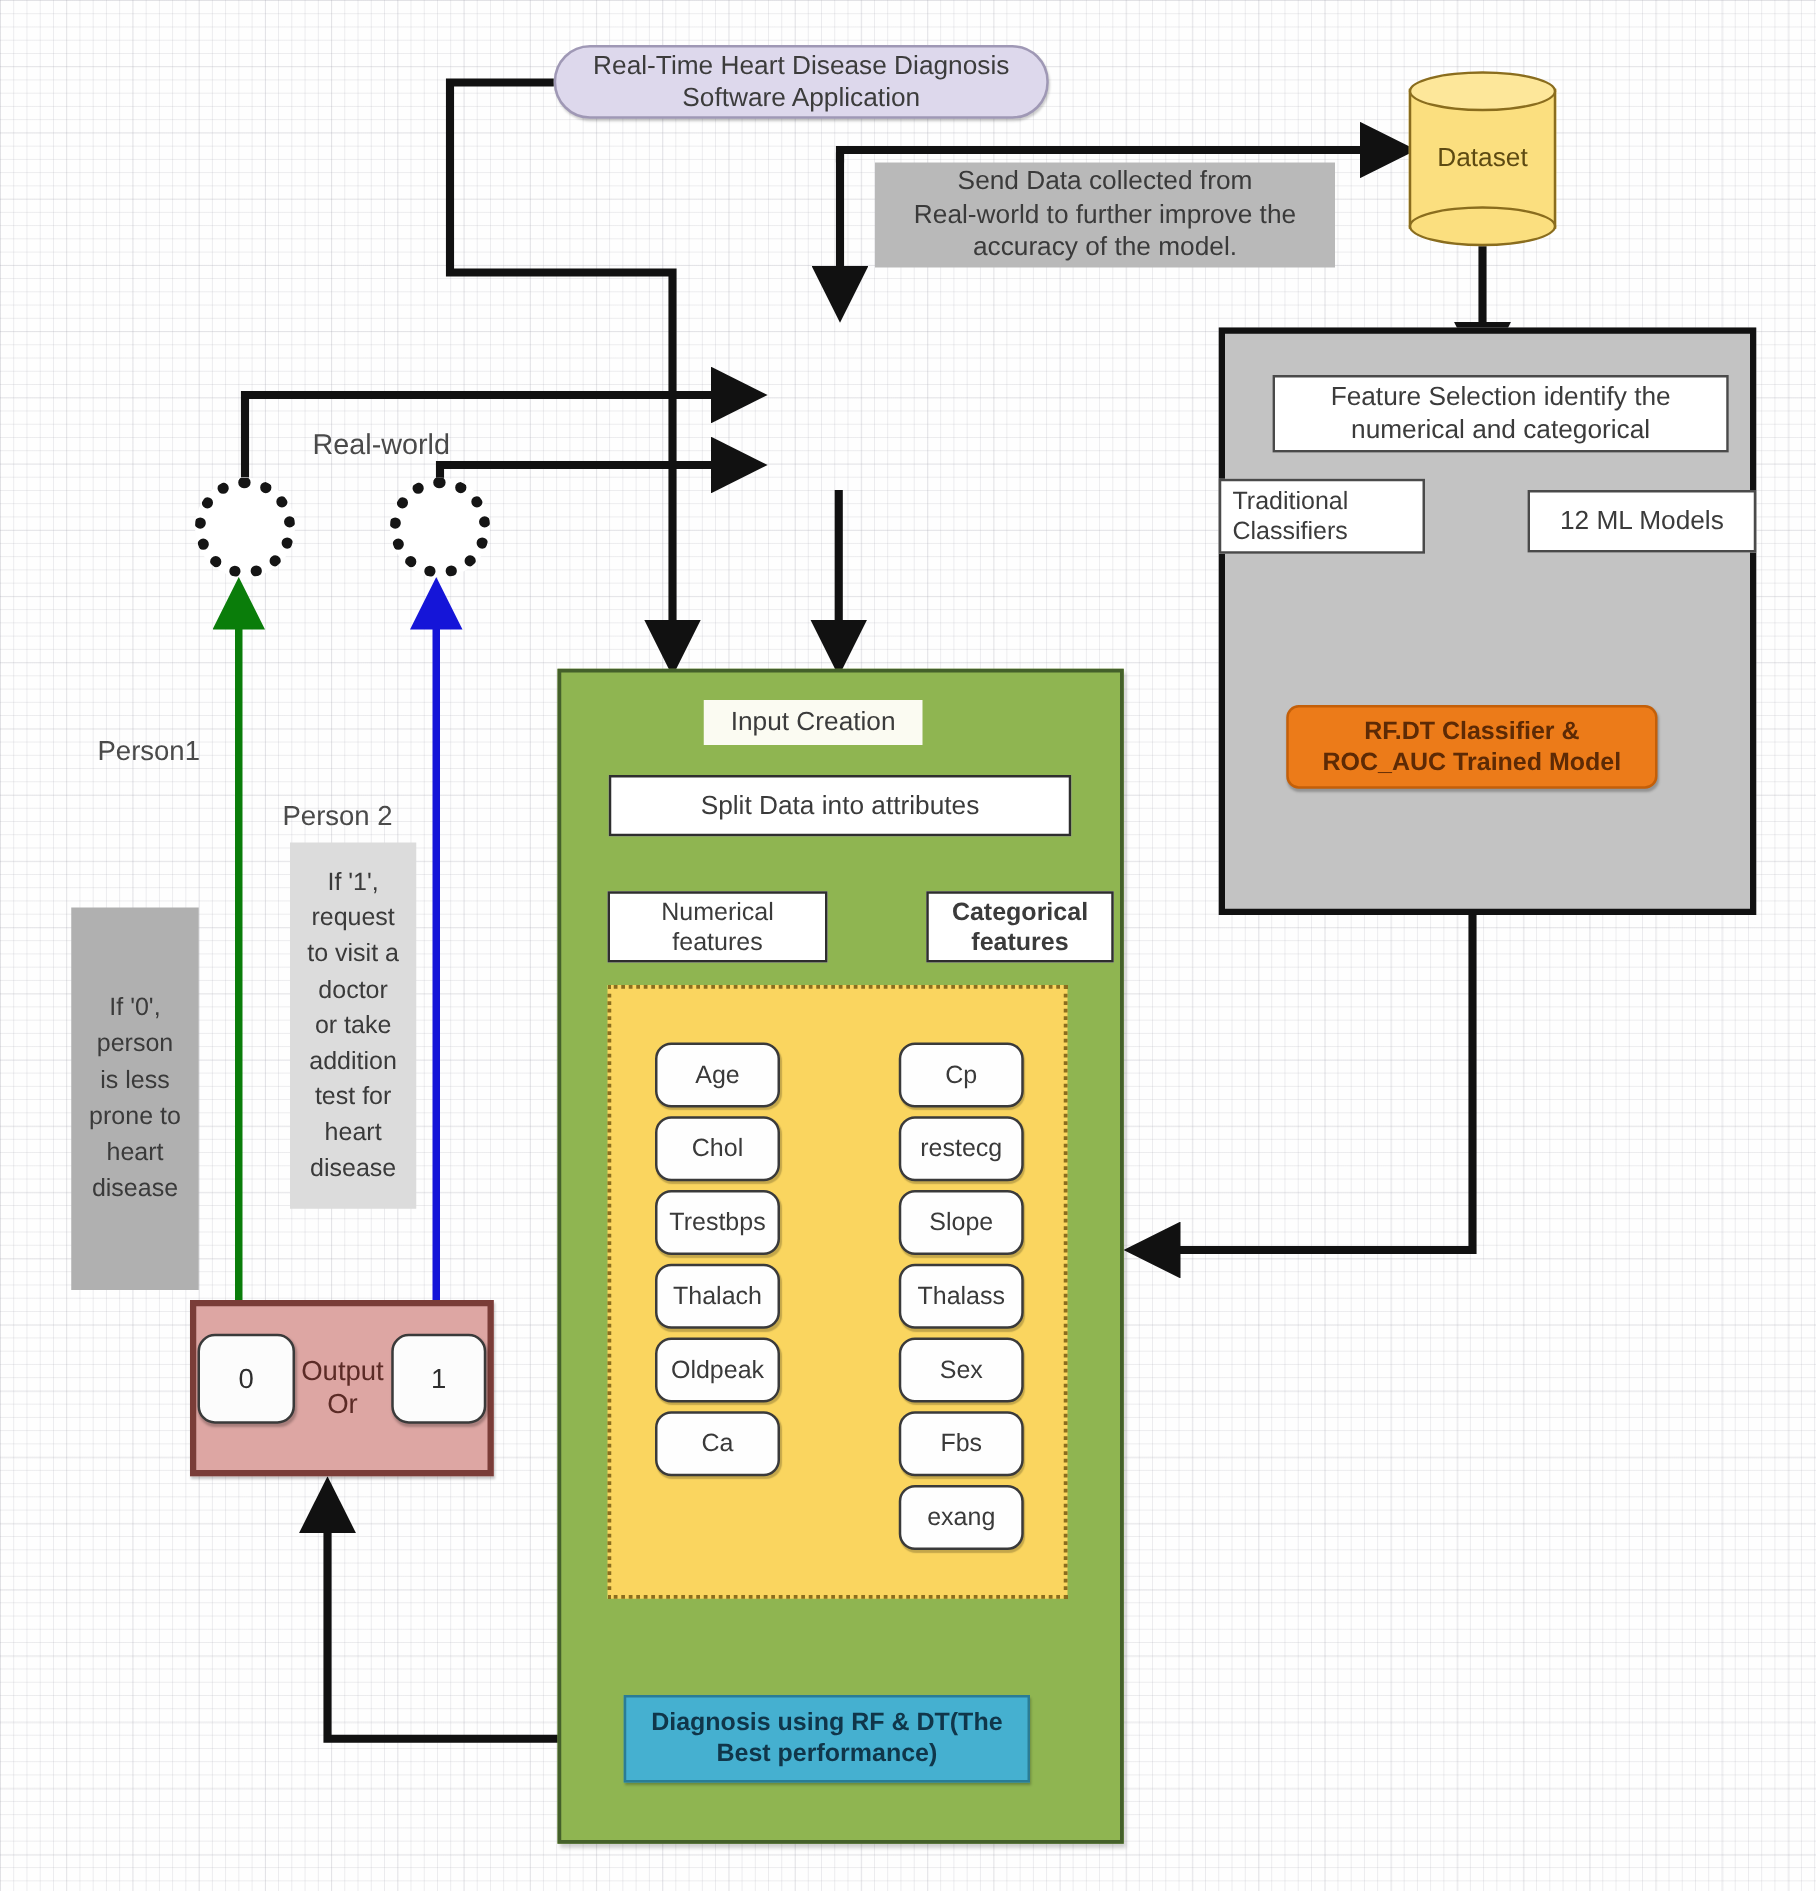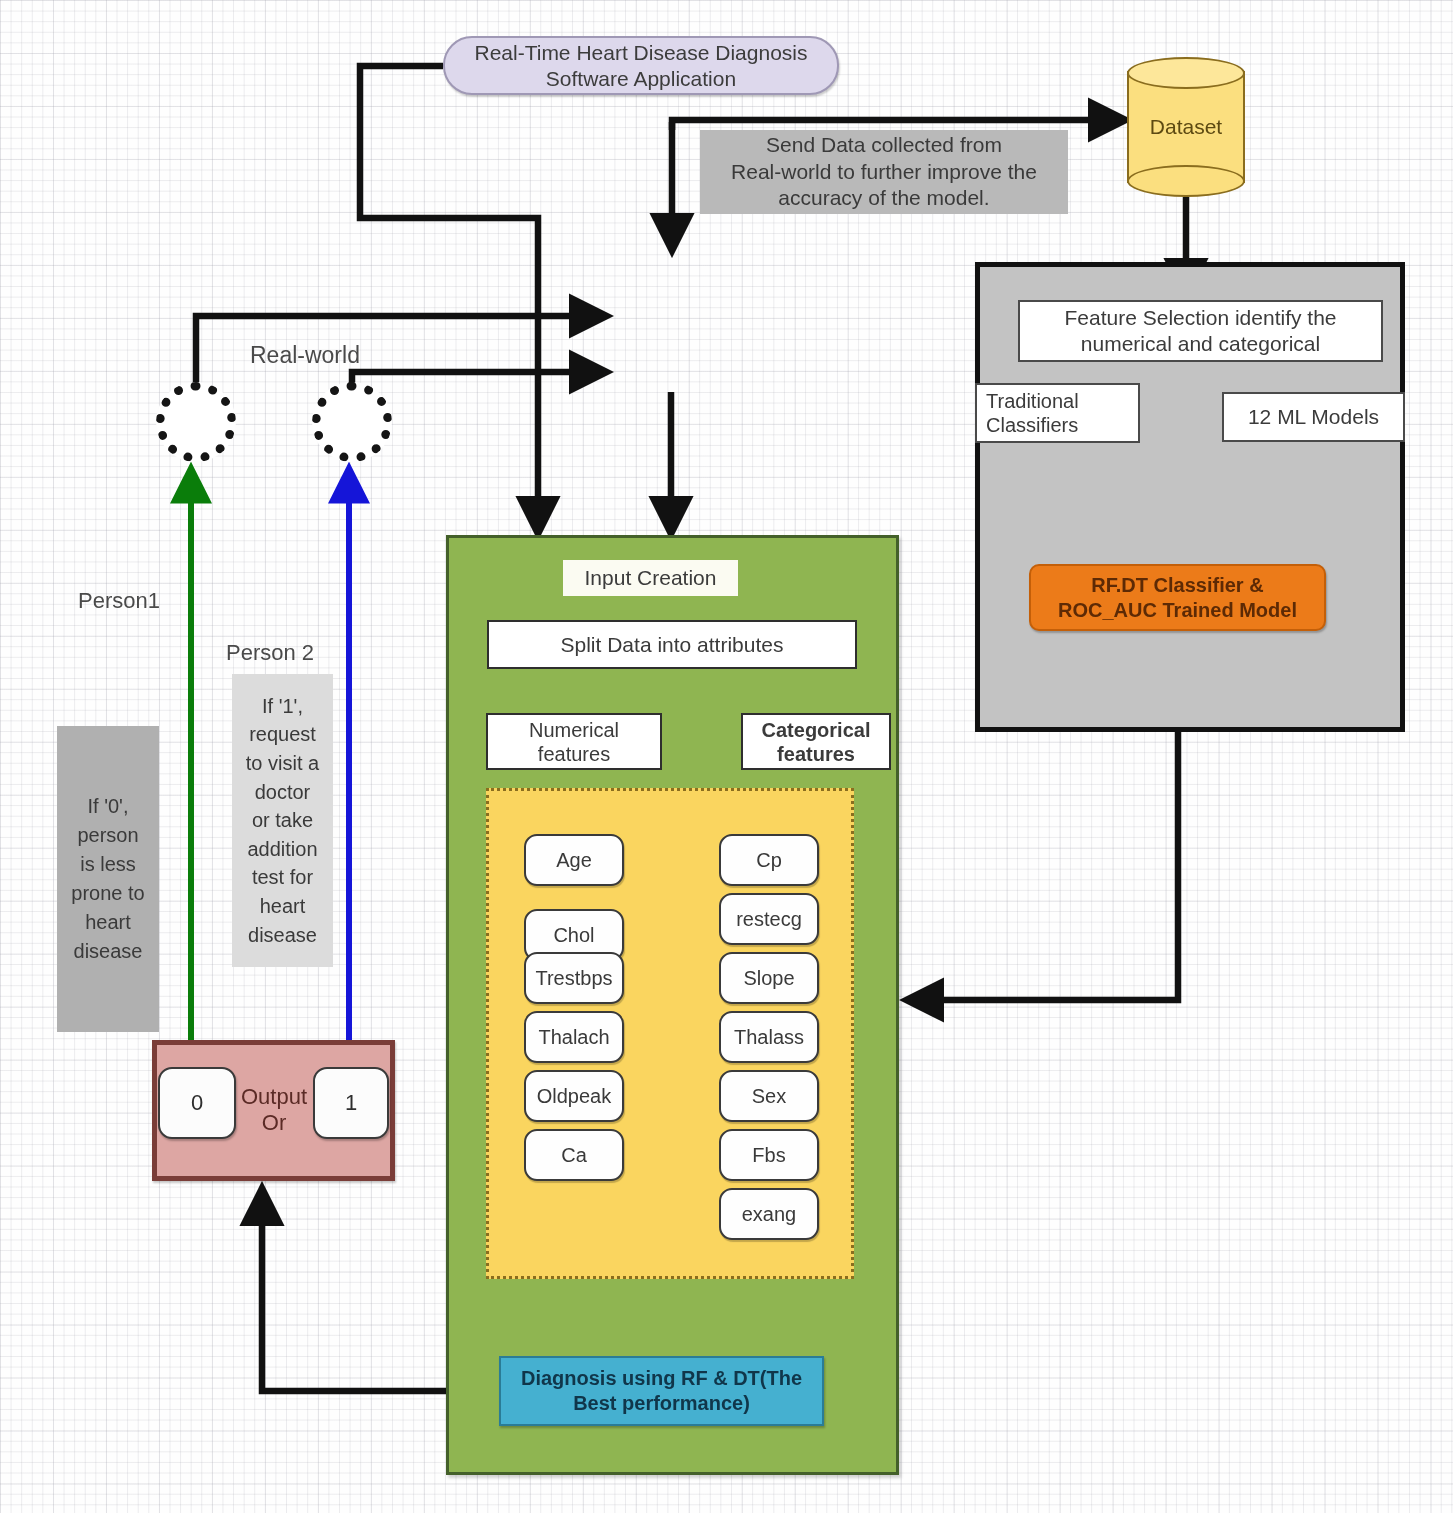--- a/index.html
+++ b/index.html
@@ -257,21 +257,21 @@
     <span style="white-space:pre-line">Categorical
 features</span>
   </div>
 
   <div class="node yellow-box"></div>
 
   <div id="num-pills">
       <div class="node pill" style="left: 524px; top: 834px; width: 100px; height: 52px;">
         <span>Age</span>
       </div>
-      <div class="node pill" style="left: 524px; top: 893px; width: 100px; height: 52px; margin-top: 16px;">
+      <div class="node pill" style="left: 524px; top: 893px; width: 100px; height: 52px;">
         <span>Chol</span>
       </div>
       <div class="node pill" style="left: 524px; top: 952px; width: 100px; height: 52px;">
         <span>Trestbps</span>
       </div>
       <div class="node pill" style="left: 524px; top: 1011px; width: 100px; height: 52px;">
         <span>Thalach</span>
       </div>
       <div class="node pill" style="left: 524px; top: 1070px; width: 100px; height: 52px;">
         <span>Oldpeak</span>

